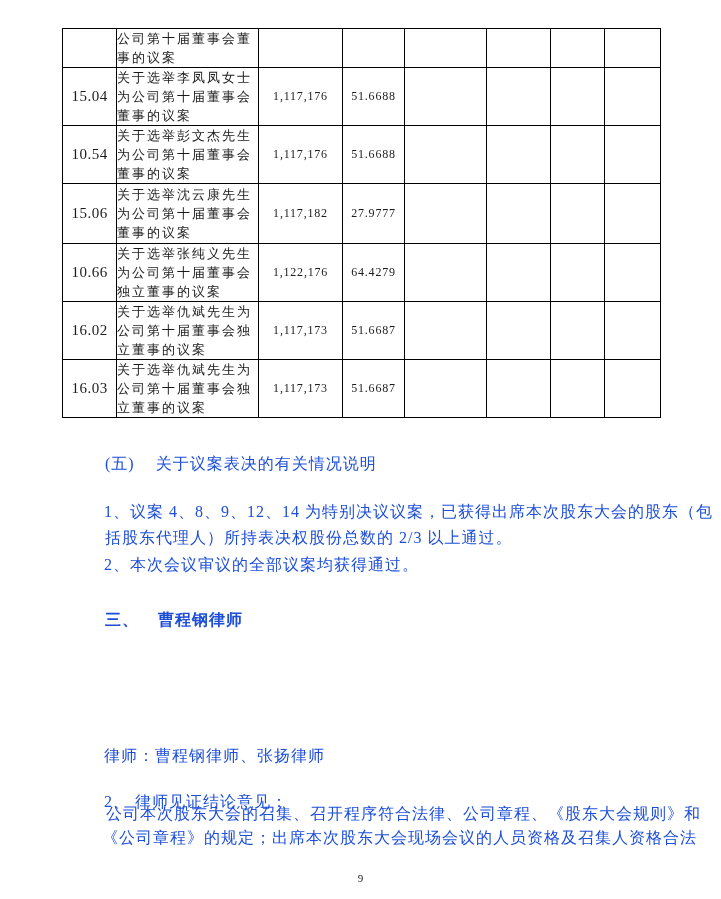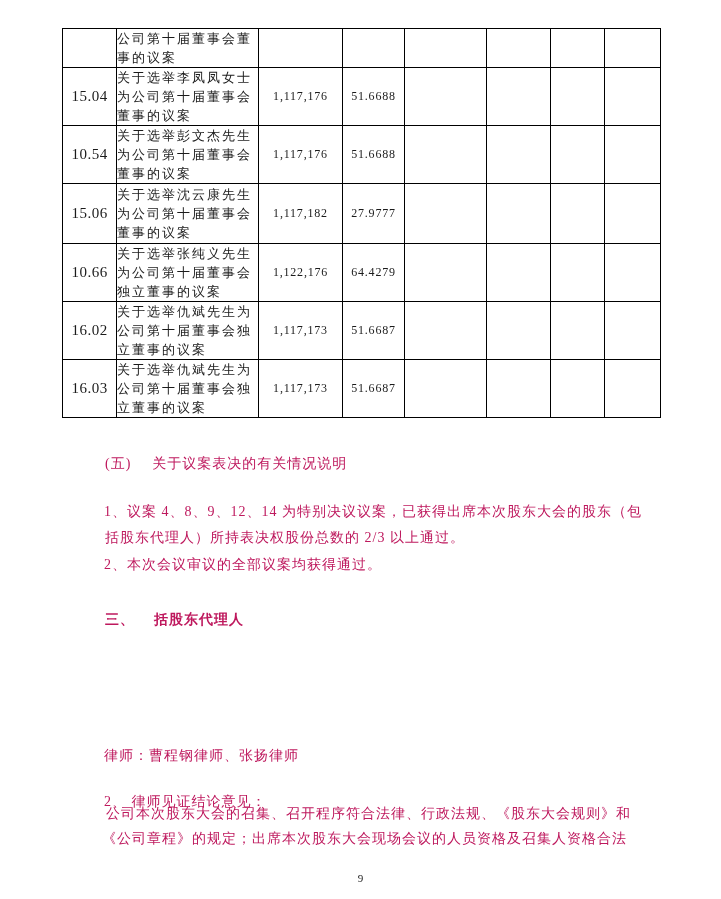--- a/index.html
+++ b/index.html
@@ -58,25 +58,25 @@
   tr.r-1504 { height: 58px; }
   tr.r-1505 { height: 58px; }
   tr.r-1506 { height: 60px; }
   tr.r-1601 { height: 55px; }
   tr.r-1602 { height: 55px; }
   tr.r-1603 { height: 57px; }
 
   
   .ln {
     position: absolute;
-    font-size: 14px;
+    font-size: 16px;
     letter-spacing: 1px;
     line-height: 17px;
     white-space: nowrap;
-    color: #be185d;
+    color: #1d4ed8;
   }
   .ln .title-gap { display: inline-block; margin-left: 21px; }
   .bold { font-weight: bold; }
   .page-num {
     position: absolute;
     left: 0;
     top: 872px;
     width: 721px;
     text-align: center;
     font-size: 11px;
@@ -176,23 +176,23 @@
 
   <div class="ln" style="left:105px; top:455px;">
     <span>(五)</span><span class="title-gap">关于议案表决的有关情况说明</span>
   </div>
 
   <div class="ln" style="left:104px; top:503px;">1、议案 4、8、9、12、14 为特别决议议案，已获得出席本次股东大会的股东（包</div>
   <div class="ln" style="left:105px; top:529px;">括股东代理人）所持表决权股份总数的 2/3 以上通过。</div>
   <div class="ln" style="left:104px; top:556px;">2、本次会议审议的全部议案均获得通过。</div>
 
   <div class="ln bold" style="left:105px; top:611px;">
-    <span>三、</span><span class="title-gap" style="margin-left:19px;">括股东代理人</span>
+    <span>三、</span><span class="title-gap" style="margin-left:19px;">曹程钢律师</span>
   </div>
 
   <div class="ln" style="left:104px; top:716px;margin-top:31px;">律师：曹程钢律师、张扬律师</div>
   <div class="ln" style="left:104px; top:793px;">2、 律师见证结论意见：</div>
-  <div class="ln" style="left:106px; top:805px;">公司本次股东大会的召集、召开程序符合法律、行政法规、《股东大会规则》和</div>
+  <div class="ln" style="left:106px; top:805px;">公司本次股东大会的召集、召开程序符合法律、公司章程、《股东大会规则》和</div>
   <div class="ln" style="left:102px; top:831px;font-family:Liberation Mono, monospace;">《公司章程》的规定；出席本次股东大会现场会议的人员资格及召集人资格合法</div>
 
   <div class="page-num">9</div>
 
 </div>
 
 </body></html>

